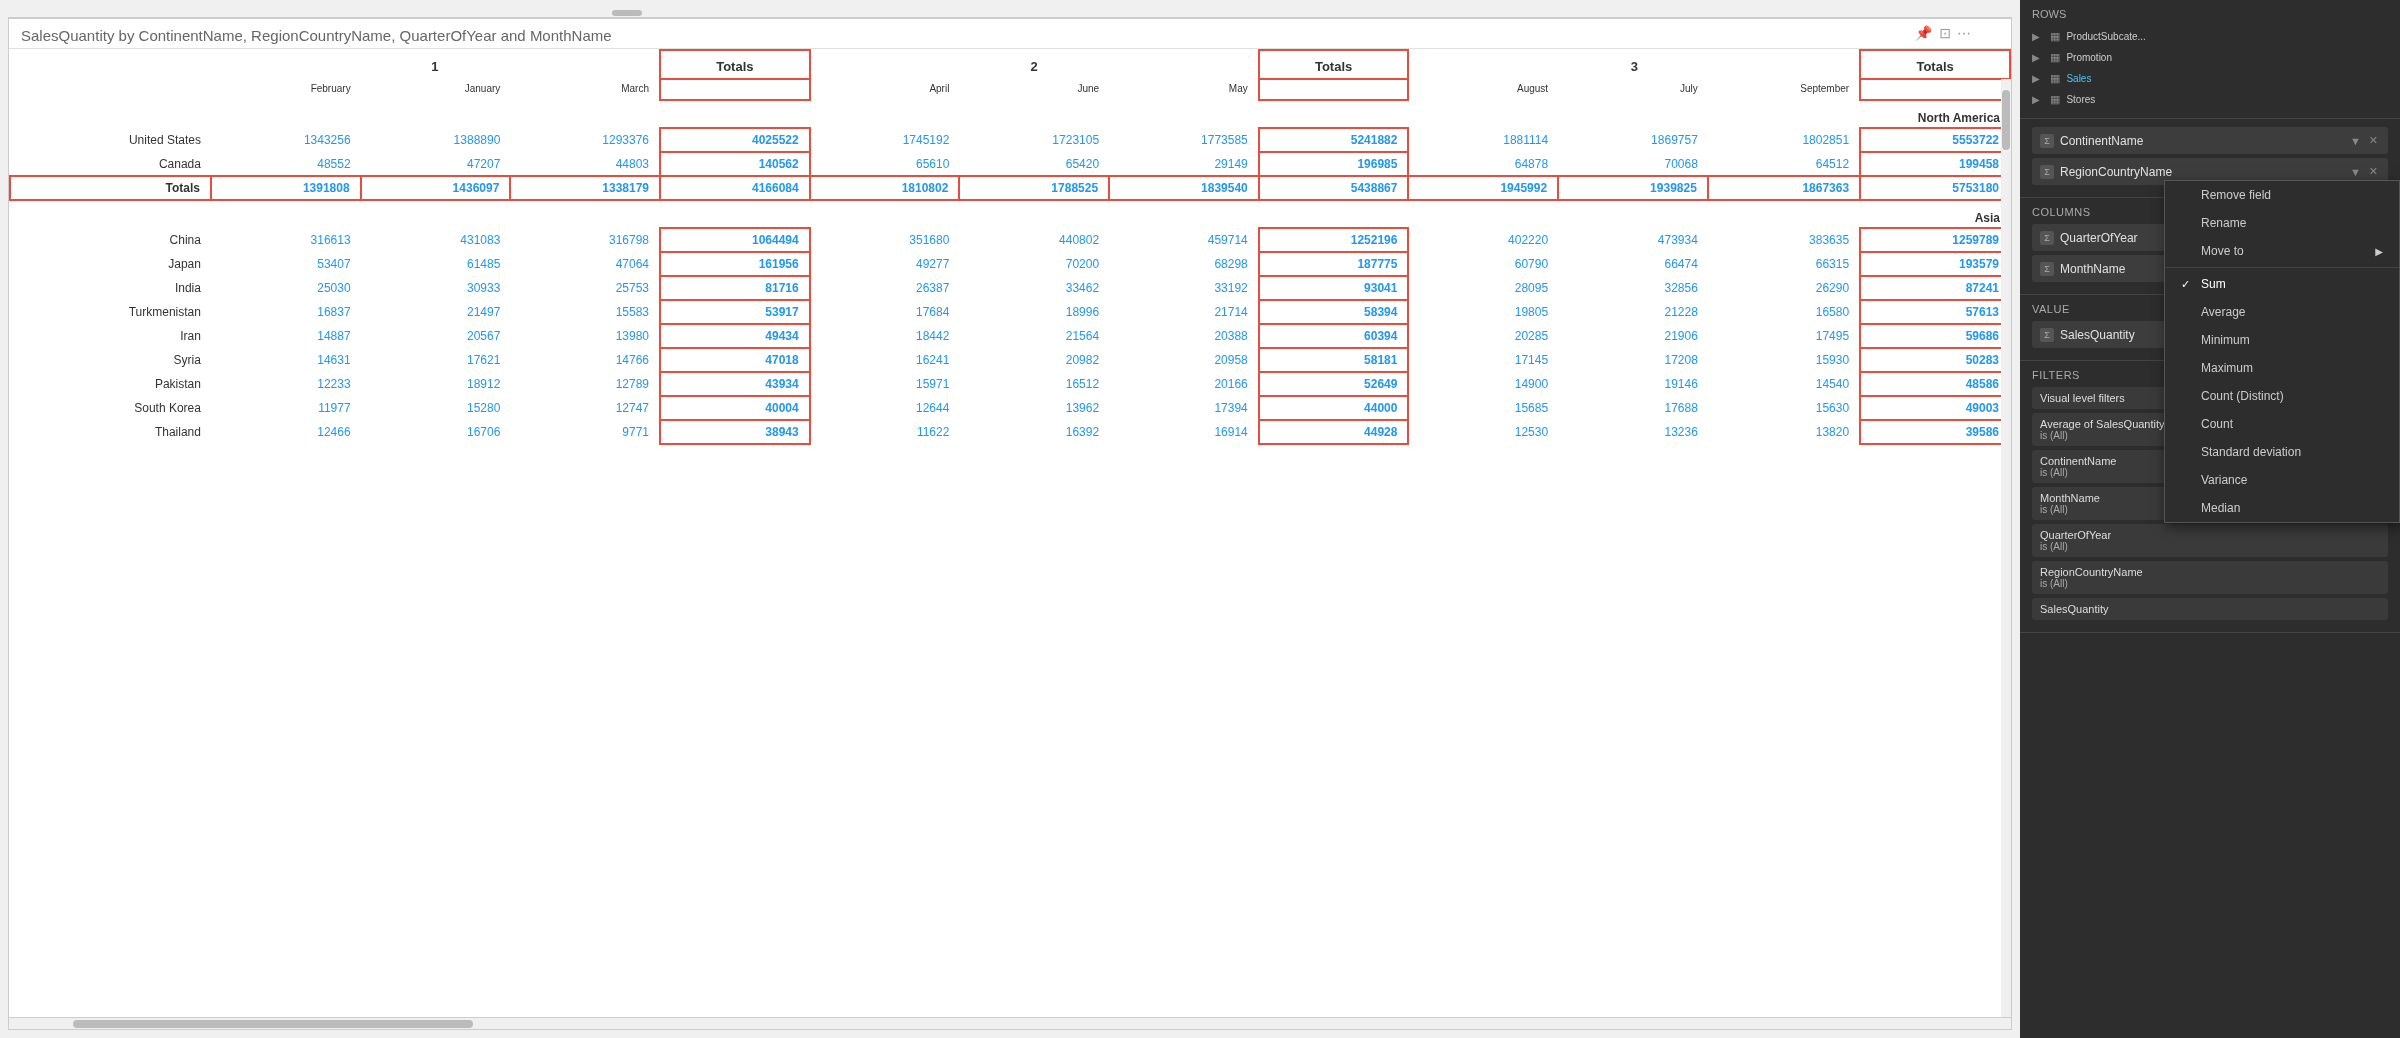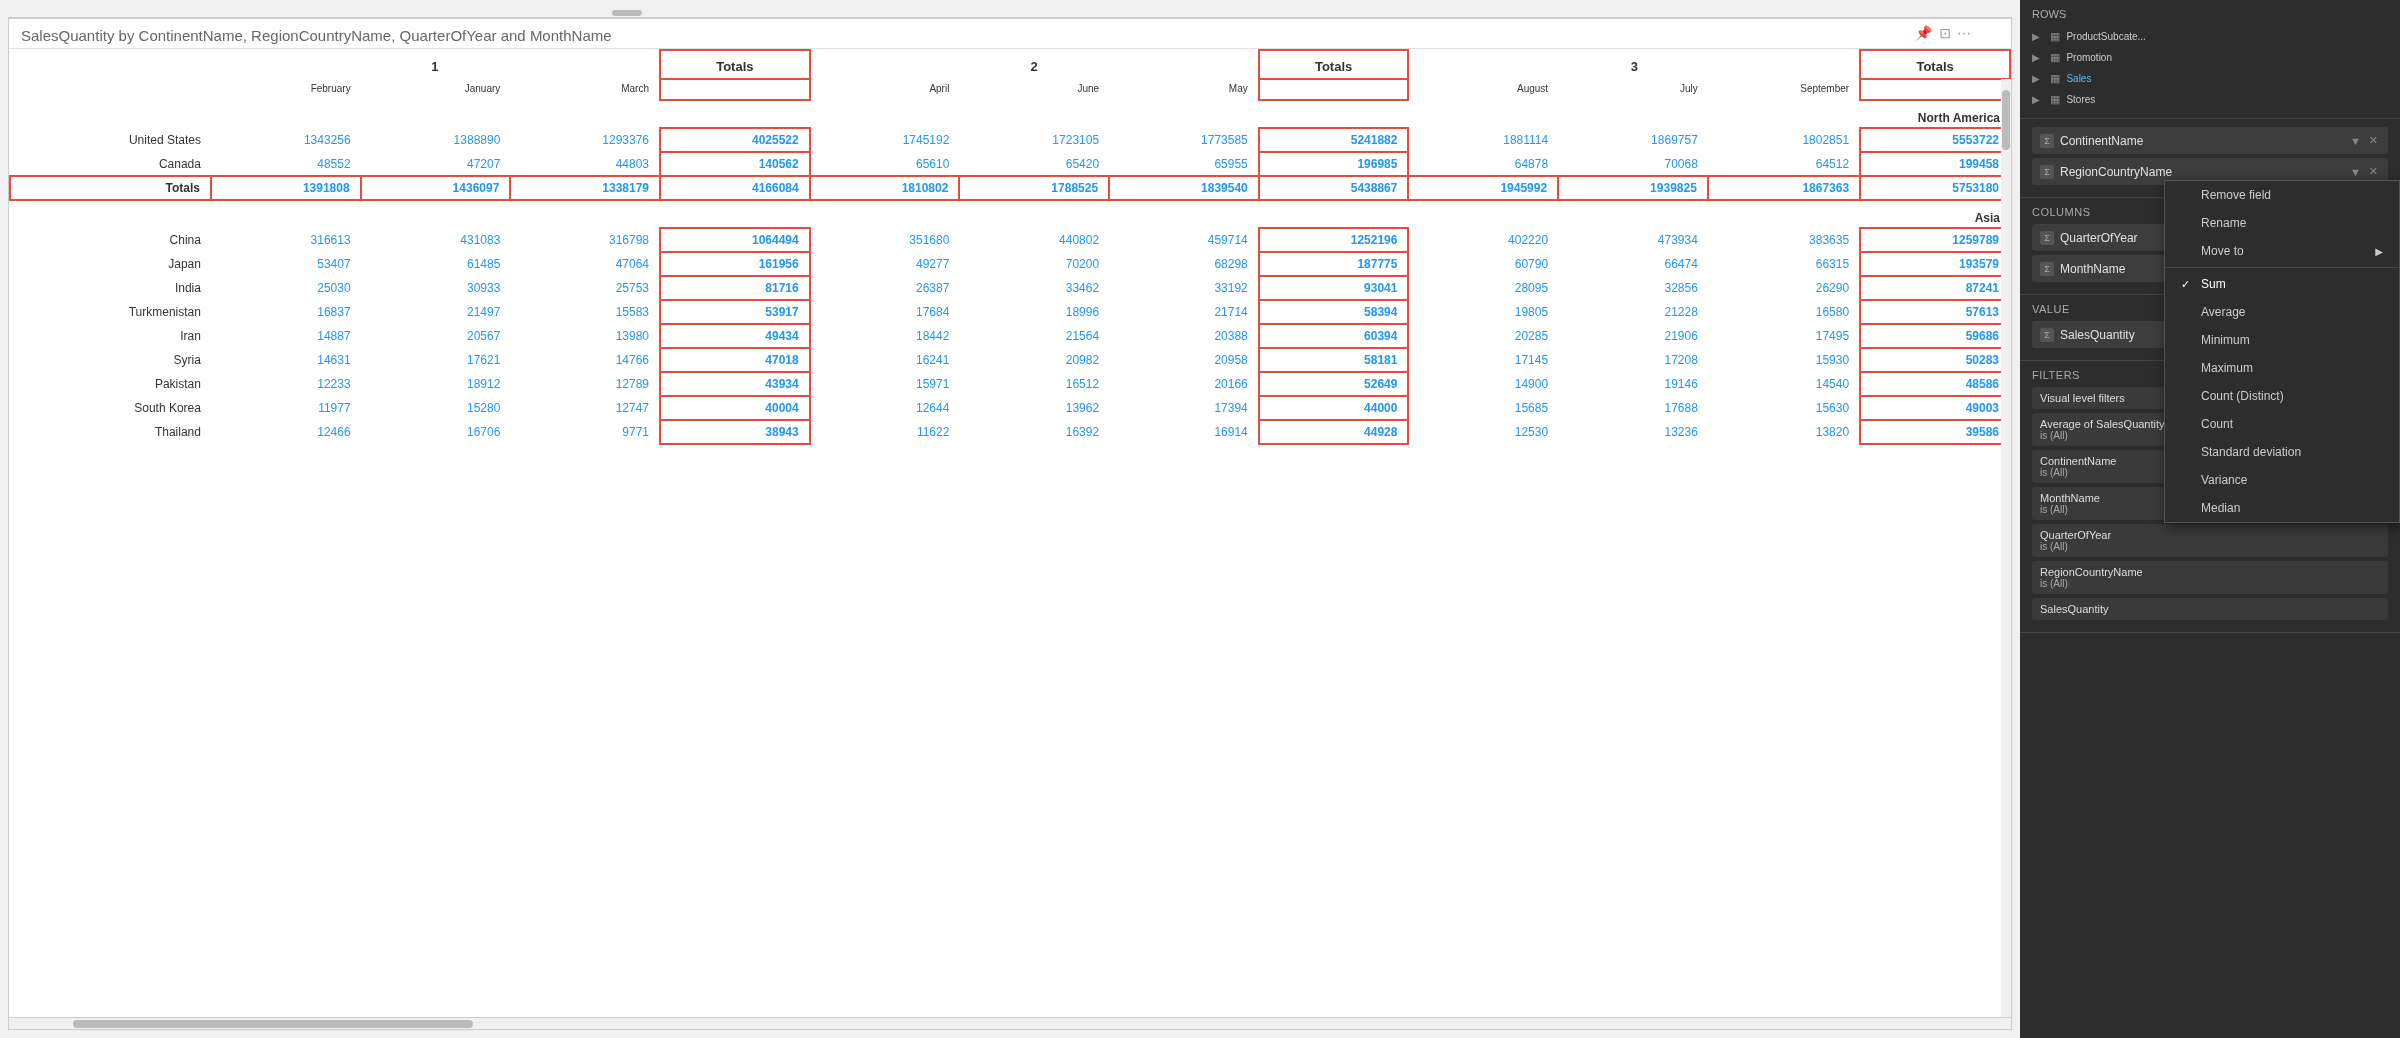--- a/index.html
+++ b/index.html
@@ -421,21 +421,21 @@
       <td class="totals-col">5553722</td>
     </tr>
             <tr class="data-row">
       <td>Canada</td>
       <td>48552</td>
       <td>47207</td>
       <td>44803</td>
       <td class="totals-col">140562</td>
       <td>65610</td>
       <td>65420</td>
-      <td>65955</td>
+      <td>29149</td>
       <td class="totals-col">196985</td>
       <td>64878</td>
       <td>70068</td>
       <td>64512</td>
       <td class="totals-col">199458</td>
     </tr>
             <tr class="totals-row">
       <td class="totals-row-bordered">Totals</td>
       <td class="totals-row-bordered">1391808</td>
       <td class="totals-row-bordered">1436097</td>

